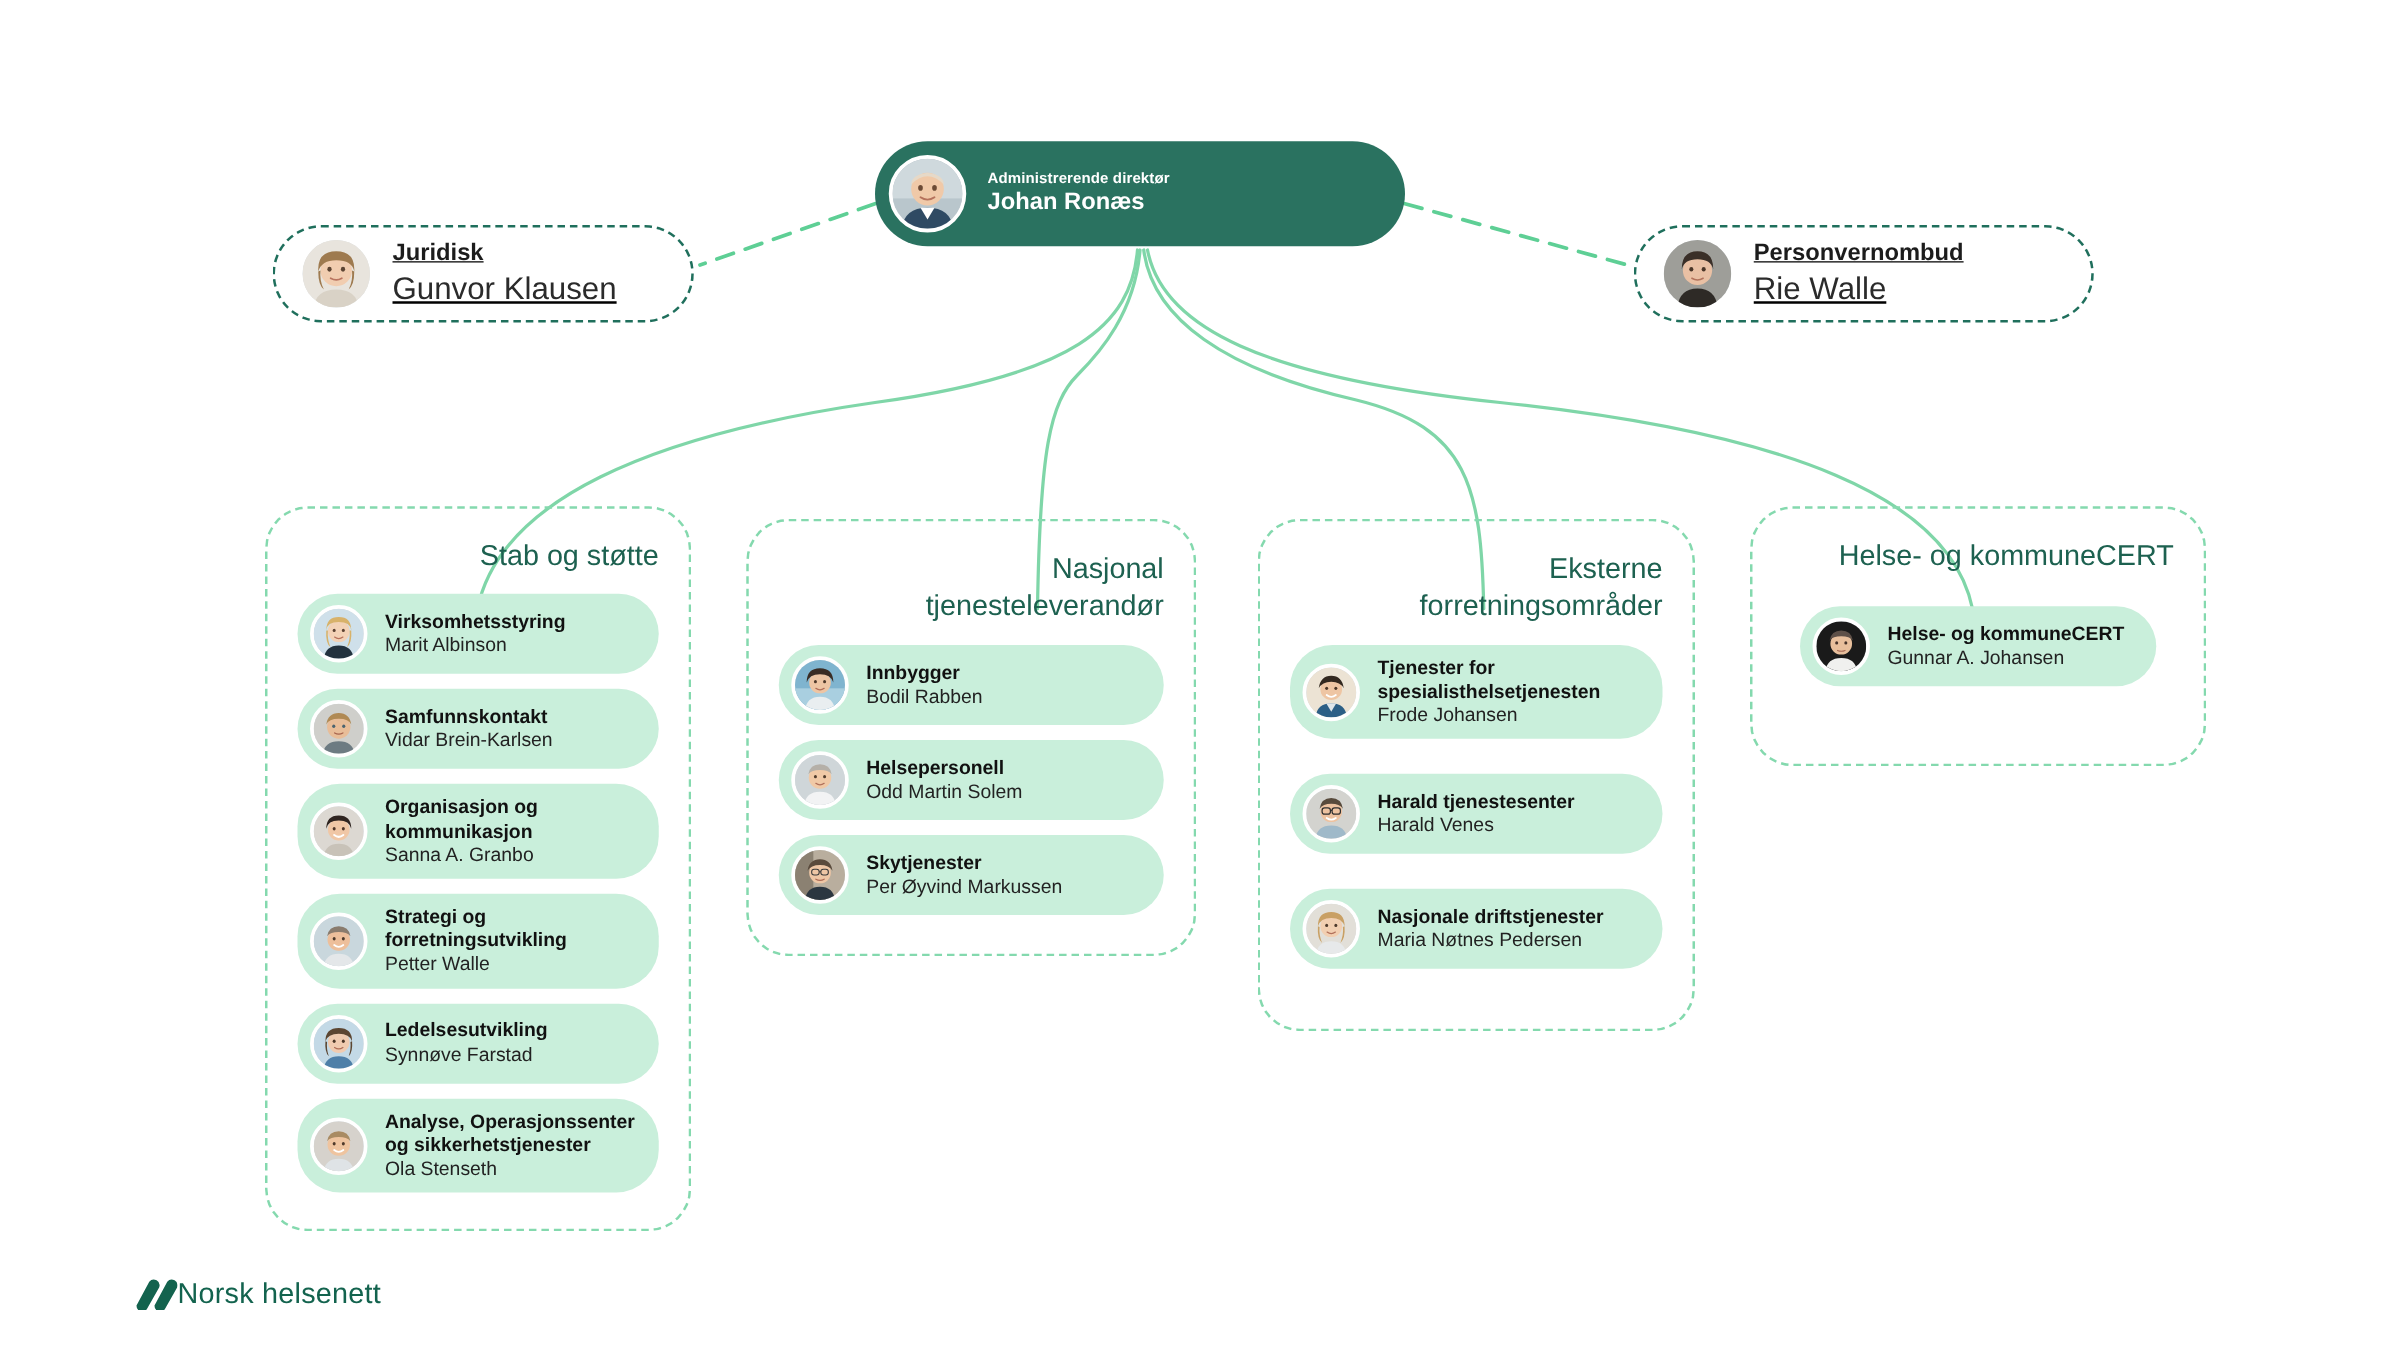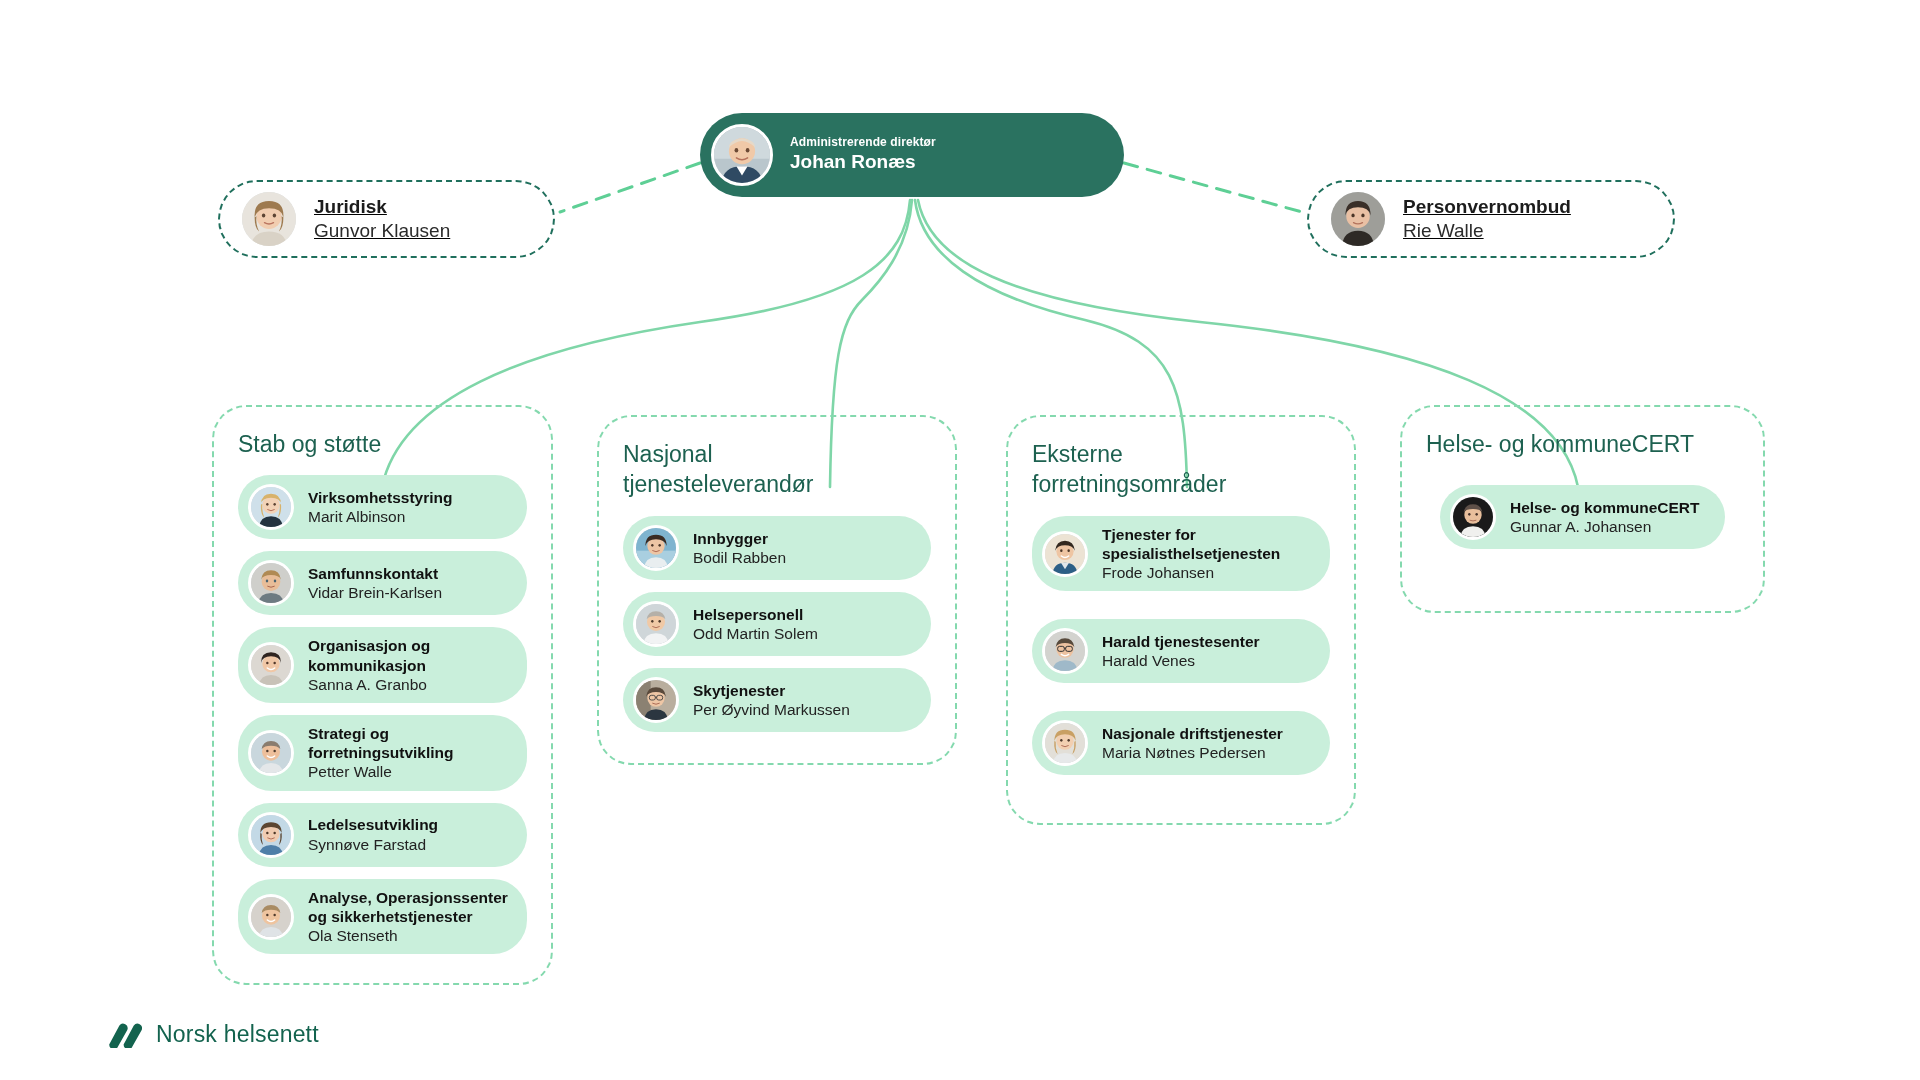--- a/index.html
+++ b/index.html
@@ -49,34 +49,34 @@
     border-radius: 39px;
     background: #ffffff;
     display: flex; align-items: center;
     padding: 0 22px;
     gap: 18px;
     text-decoration: underline;
   }
   .side-card .avatar { width: 54px; height: 54px; border-width: 0; }
   .side-text { line-height: 1.28; }
   .side-role { font-size: 19px; font-weight: bold; color: #1c1c1c; }
-  .side-name { font-size: 19px; color: #2b2b2b; }
+  .side-name { font-size: 25px; color: #2b2b2b; }
   #card-juridisk { left: 218px; top: 180px; width: 337px; }
   #card-personvern { left: 1307px; top: 180px; width: 368px; }
 
   
   .group {
     position: absolute;
     border: 2px dashed #84d9ae;
     border-radius: 34px;
     background: transparent;
     padding: 0 24px;
   }
   .group-title {
-    text-align: left;
+    text-align: right;
     color: #1d6150;
     font-size: 23px;
     font-weight: normal;
     line-height: 1.32;
     margin-top: 22px;
     margin-bottom: 16px;
     white-space: pre-line;
   }
   .pill-list { display: flex; flex-direction: column; gap: 12px; }
   .pill {
@@ -98,21 +98,21 @@
   #group-cert      { left: 1400px; top: 405px; width: 365px; height: 208px; }
 
   #group-nasjonal .pill-list { margin-top: 4px; }
   #group-eksterne .pill-list { gap: 28px; }
   #group-cert .pill-list { margin-top: 26px; }
   #group-cert .pill { margin: 0 14px; }
 
   
   #logo {
     position: absolute; left: 106px; top: 1021px;
-    display: flex; align-items: center; gap: 14px;
+    display: flex; align-items: center; 
   }
   #logo .mark { width: 36px; height: 26px; display: block; }
   #logo .wordmark { font-size: 23px; color: #13634e; letter-spacing: .2px; }
 </style>
 </head>
 <body>
 
 <div id="root">
 
   <svg id="connectors" viewBox="0 0 1920 1080">

